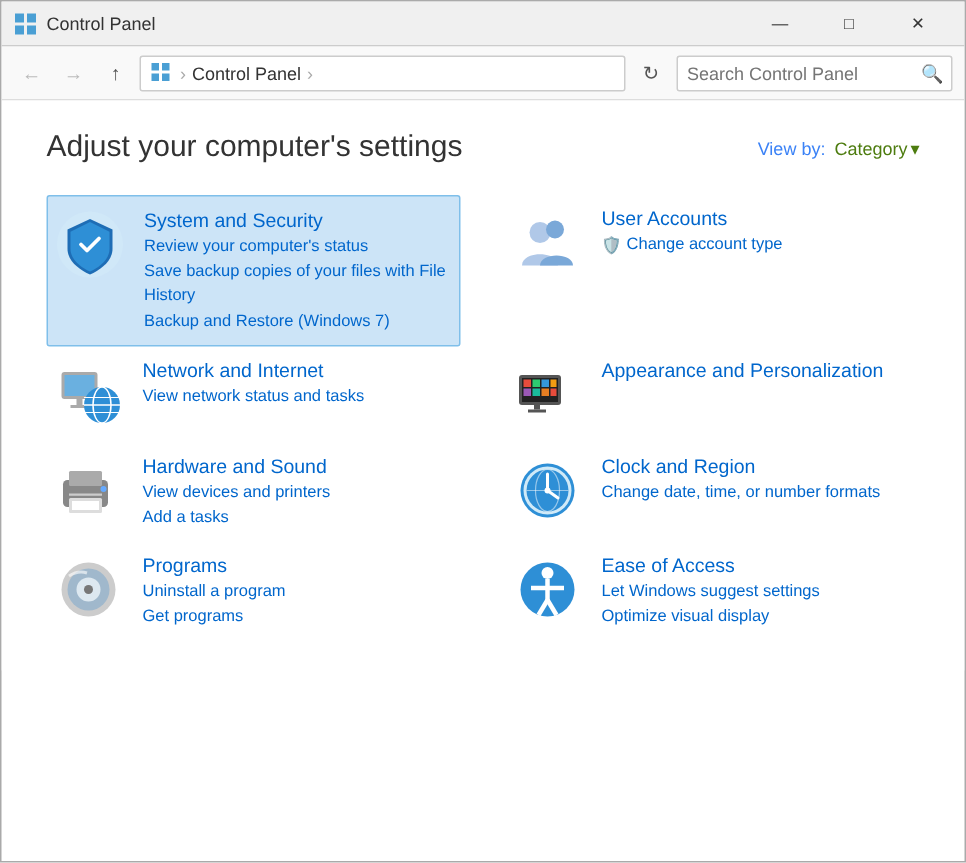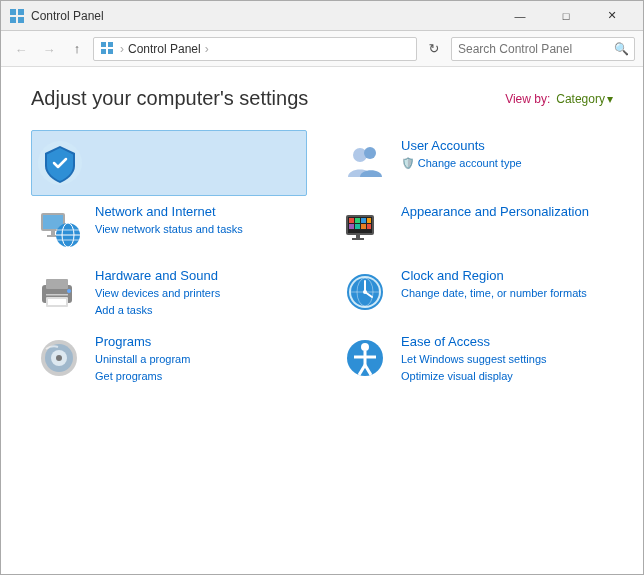--- a/index.html
+++ b/index.html
@@ -139,21 +139,21 @@
       color: #333;
       text-align: center;
     }
     .view-by {
       display: flex;
       align-items: center;
       gap: 6px;
       font-size: 12px;
       color: #333;
     }
-    .view-by-label { color: #be185d; margin-left: 46px; }
+    .view-by-label { color: #3b82f6; margin-left: 46px; }
     .view-by-value {
       color: #4d7c0f;
       cursor: pointer;
       display: flex;
       align-items: center;
       gap: 2px;
     }
 
     
     .categories-grid {
@@ -259,20 +259,26 @@
 
     <div class="category-item highlighted">
       <div class="category-icon">
         <svg width="46" height="46" viewBox="0 0 46 46">
           <ellipse cx="23" cy="23" rx="22" ry="22" fill="#d0e8f8"></ellipse>
           <path d="M23 6 L38 13 L38 26 C38 34 30 40 23 43 C16 40 8 34 8 26 L8 13 Z" fill="#1e6db5"></path>
           <path d="M23 8 L36 14.5 L36 26 C36 33 29 38.5 23 41 C17 38.5 10 33 10 26 L10 14.5 Z" fill="#2e8fd6"></path>
           <path d="M17 23 L21 27 L29 19" stroke="white" stroke-width="2.5" fill="none" stroke-linecap="round" stroke-linejoin="round"></path>
         </svg>
       </div>
+      <div class="category-text">
+        <div class="category-title">System and Security</div>
+        <a class="category-link">Review your computer's status</a>
+        <a class="category-link">Save backup copies of your files with File History</a>
+        <a class="category-link">Backup and Restore (Windows 7)</a>
+      </div>
     </div>
 
     <div class="category-item">
       <div class="category-icon">
         <svg width="46" height="46" viewBox="0 0 46 46">
 
           <circle cx="18" cy="16" r="7" fill="#b0c8e8"></circle>
           <path d="M6 38 C6 28 30 28 30 38" fill="#b0c8e8"></path>
           <circle cx="28" cy="14" r="6" fill="#7aa8d8"></circle>
           <path d="M18 38 C18 29 40 29 40 38" fill="#7aa8d8"></path>

